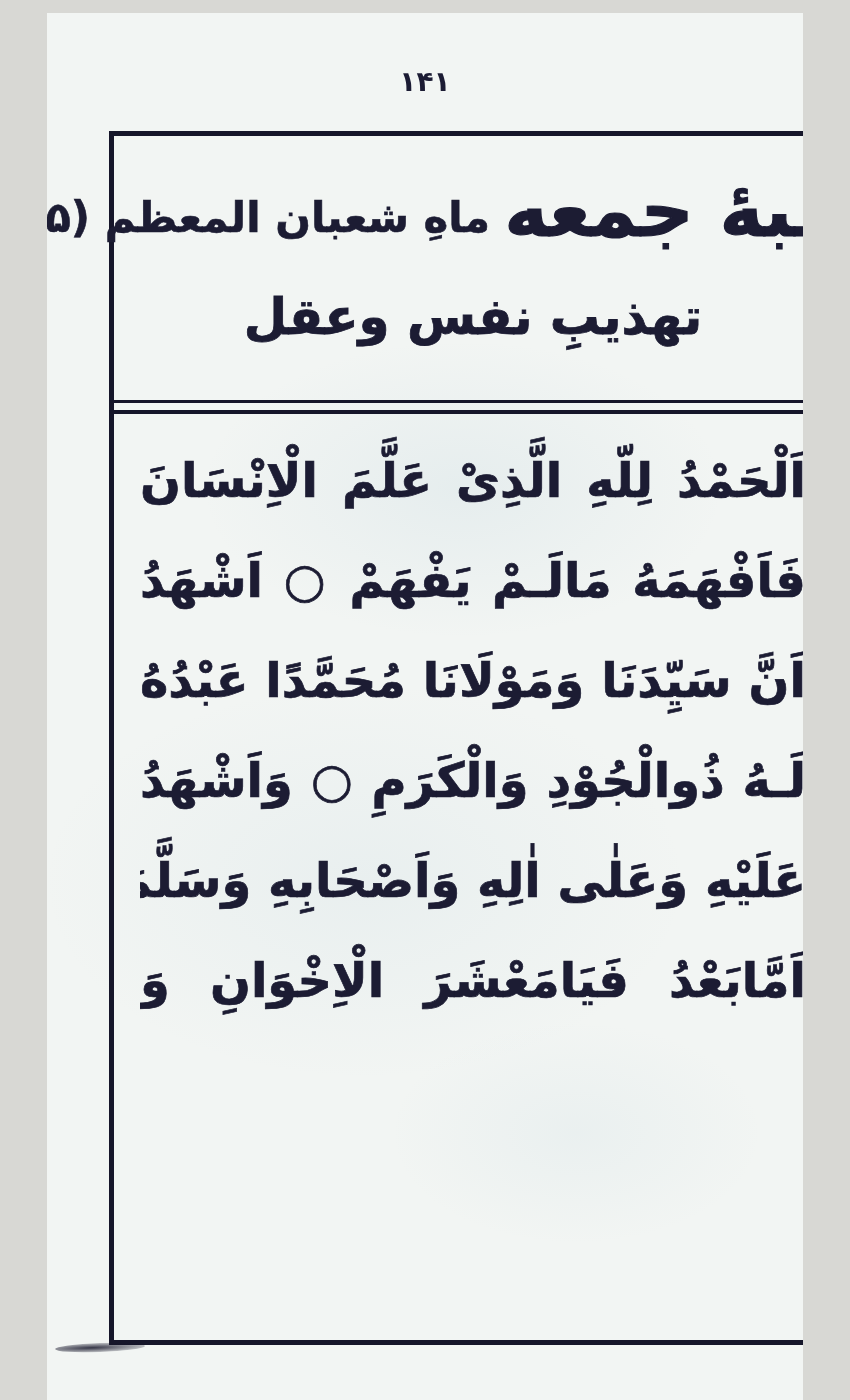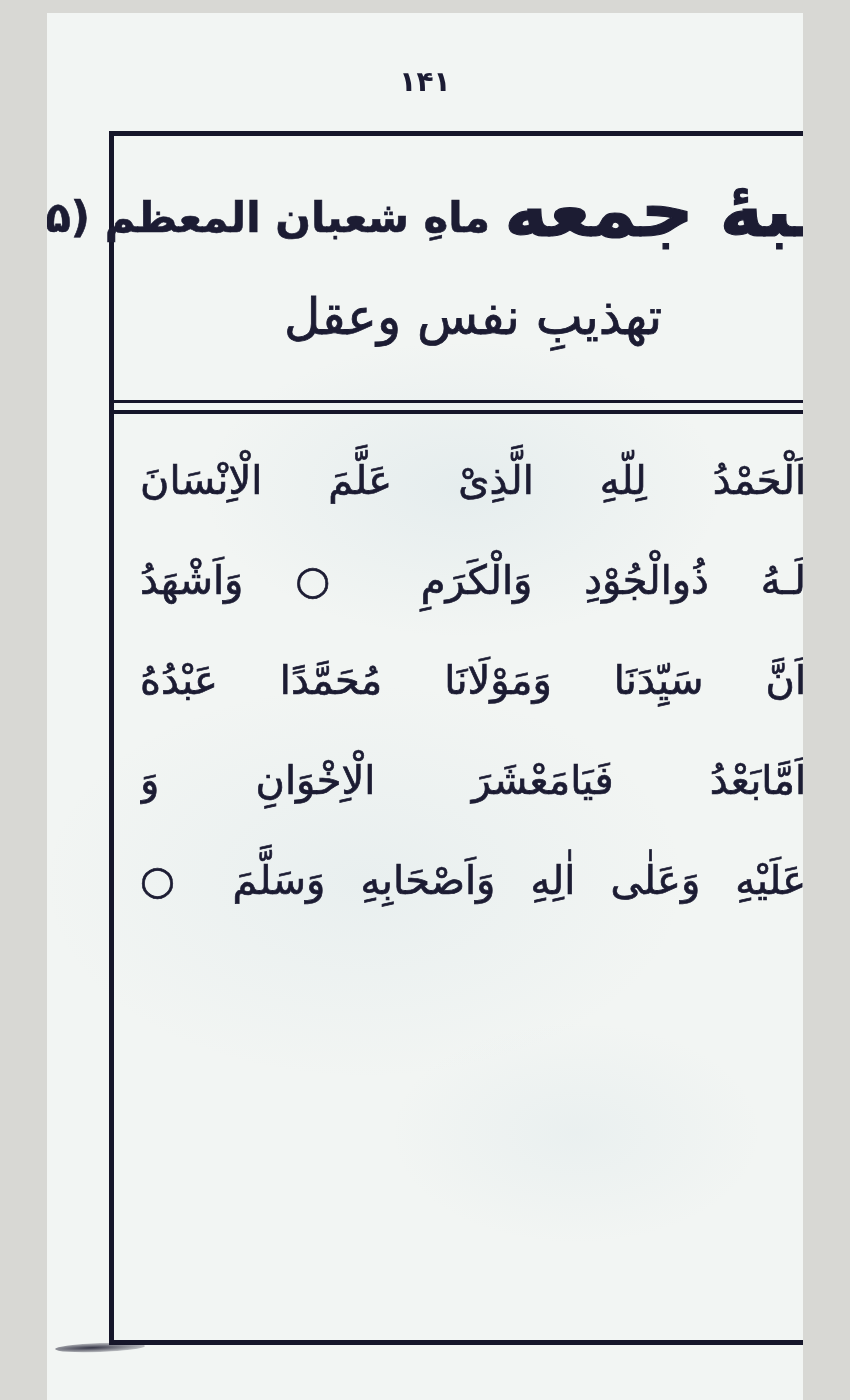--- a/index.html
+++ b/index.html
@@ -65,40 +65,40 @@
       -webkit-text-stroke: 1.2px #1c1c33;
     }
     .title-detail {
       font-size: 42px;
       font-weight: bold;
       -webkit-text-stroke: 0.6px #1c1c33;
       padding-top: 14px;
     }
     .subtitle {
       font-size: 50px;
-      font-weight: normal;
+      font-weight: bold;
       -webkit-text-stroke: 0.8px #1c1c33;
       margin-top: 10px;
     }
     .double-rule {
       height: 7px;
       border-top: 3px solid #16162a;
       border-bottom: 4px solid #16162a;
       width: 100%;
     }
     .body-block {
       flex: 1;
       padding: 16px 26px 0 26px;
       display: flex;
       flex-direction: column;
     }
     .body-line {
       direction: rtl;
-      font-size: 40px;
-      font-weight: normal;
+      font-size: 48px;
+      font-weight: bold;
       -webkit-text-stroke: 0.7px #1c1c33;
       line-height: 100px;
       height: 100px;
       text-align: justify;
       text-align-last: justify;
       white-space: nowrap;
       overflow: hidden;
     }
     .ink-smudge {
       position: absolute;
@@ -134,24 +134,25 @@
         <span class="title-main">خطبهٔ جمعه</span>
         <span class="title-detail">ماهِ شعبان المعظم (۵)</span>
       </div>
       <div class="subtitle">تهذيبِ نفس وعقل</div>
     </div>
 
     <div class="double-rule"></div>
 
     <div class="body-block">
       <div class="body-line">اَلْحَمْدُ لِلّهِ الَّذِىْ عَلَّمَ الْاِنْسَانَ</div>
+      <div class="body-line">فَاَفْهَمَهُ مَالَـمْ يَفْهَمْ ○ اَشْهَدُ</div>
+      <div class="body-line">اَنَّ سَيِّدَنَا وَمَوْلَانَا مُحَمَّدًا عَبْدُهُ</div>
       <div class="body-line">لَـهُ ذُوالْجُوْدِ وَالْكَرَمِ ○ وَاَشْهَدُ</div>
-      <div class="body-line">اَنَّ سَيِّدَنَا وَمَوْلَانَا مُحَمَّدًا عَبْدُهُ</div>
+      <div class="body-line">عَلَيْهِ وَعَلٰى اٰلِهِ وَاَصْحَابِهِ وَسَلَّمَ ○</div>
       <div class="body-line">اَمَّابَعْدُ فَيَامَعْشَرَ الْاِخْوَانِ وَ</div>
-      <div class="body-line">عَلَيْهِ وَعَلٰى اٰلِهِ وَاَصْحَابِهِ وَسَلَّمَ ○</div>
     </div>
 
   </div>
 
   <div class="ink-smudge"></div>
   <div class="edge-mark"></div>
 
 </div>
 
 </body></html>

